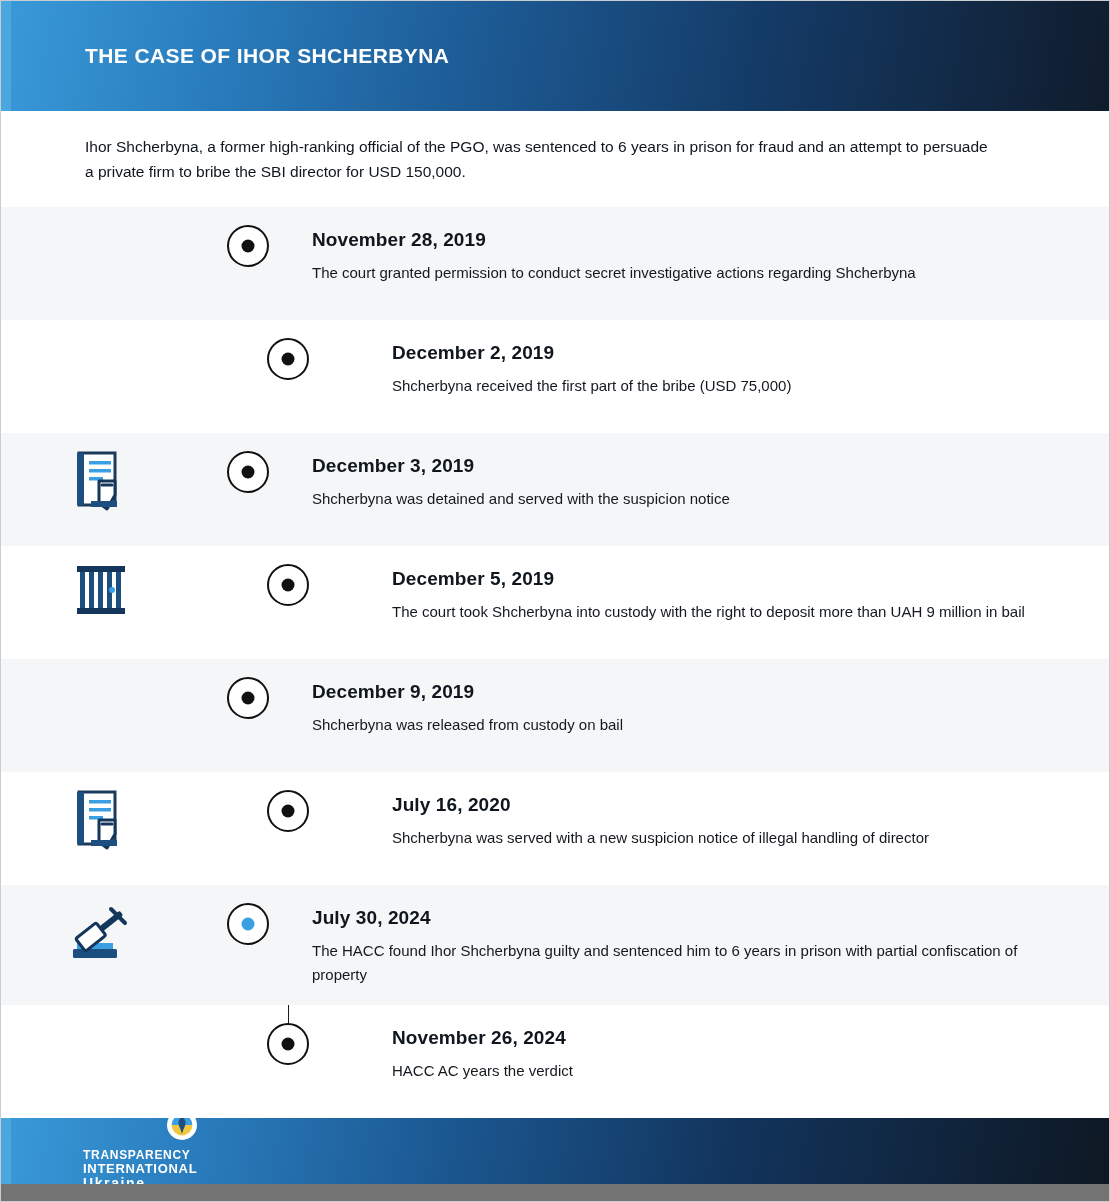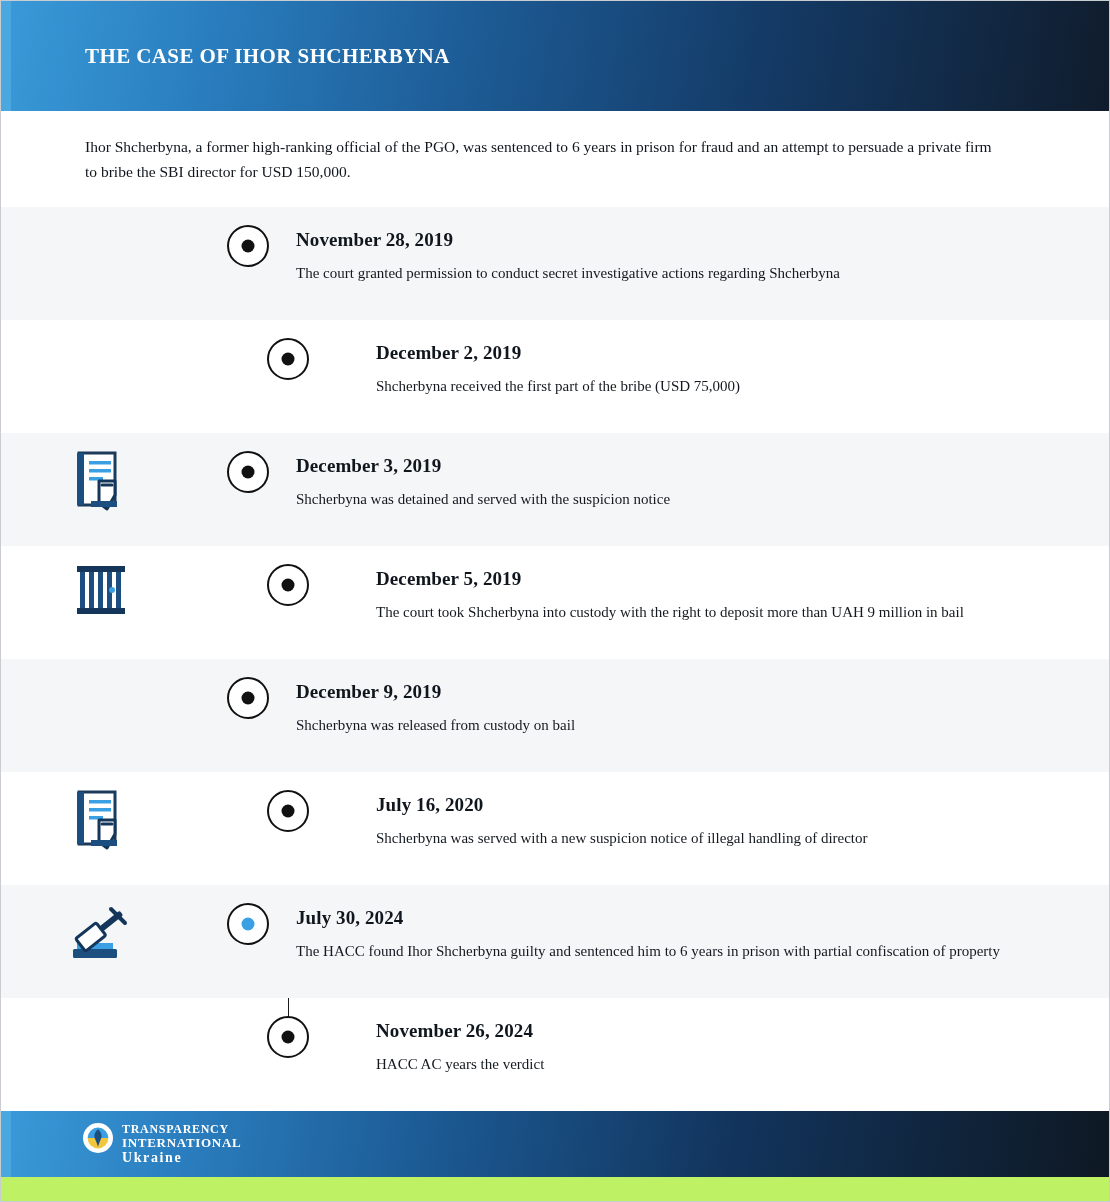--- a/index.html
+++ b/index.html
@@ -9,25 +9,24 @@
   }
   body {
     font-family: "Liberation Sans", sans-serif;
     -webkit-font-smoothing: antialiased;
   }
   .page {
     position: relative;
     width: 1110px;
     height: 1202px;
     margin: 0 auto;
-    background: #bef264;
+    background: #737373;
     border: 1px solid #c9ccd1;
     box-sizing: border-box;
     overflow: hidden;
-    font-family: Liberation Serif, serif;
   }
 
   
   .header {
     position: relative;
     height: 110px;
     background: linear-gradient(100deg, #3a9ad9 0%, #2a7fc0 18%, #1d5c96 42%, #143b67 68%, #101c2c 100%);
     display: flex;
     align-items: center;
     overflow: hidden;
@@ -121,20 +120,21 @@
     height: 13px;
     border-radius: 50%;
     background: #111111;
   }
   .dot-inner.accent { background: #3aa0e3; }
 
   .row-content {
     flex: 1 1 auto;
     padding: 22px 33px 18px 0;
     box-sizing: border-box;
+    margin-left: 16px;
   }
   .row-date {
     font-size: 19px;
     font-weight: bold;
     color: #10161d;
     margin: 0 0 10px 0;
     letter-spacing: 0.1px;
   }
   .row-text {
     font-size: 15px;
@@ -155,22 +155,23 @@
   }
   .footer-accent {
     position: absolute;
     left: 0; top: 0; bottom: 0;
     width: 10px;
     background: #4aa7e0;
   }
   .logo-wrap {
     margin-left: 82px;
     display: flex;
-    align-items: flex-start;
+    align-items: flex-end;
     gap: 9px;
+    flex-direction: column;
   }
   .logo-mark {
     width: 30px; height: 30px;
     border-radius: 50%;
     background: #ffffff;
     display: flex;
     align-items: center;
     justify-content: center;
     flex: 0 0 30px;
   }

